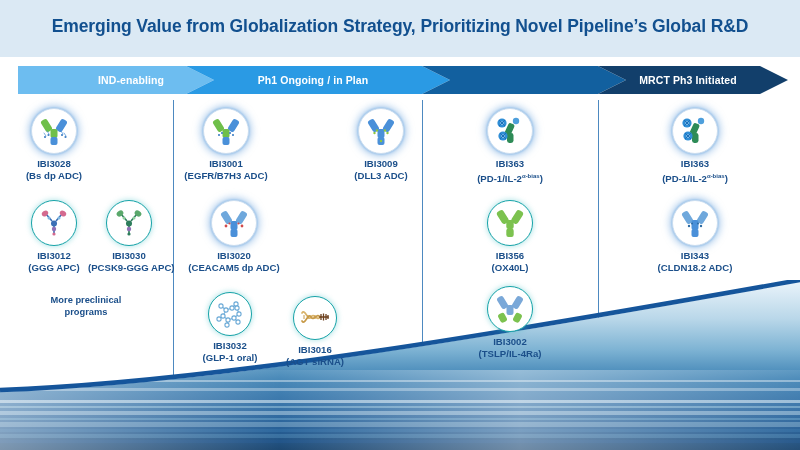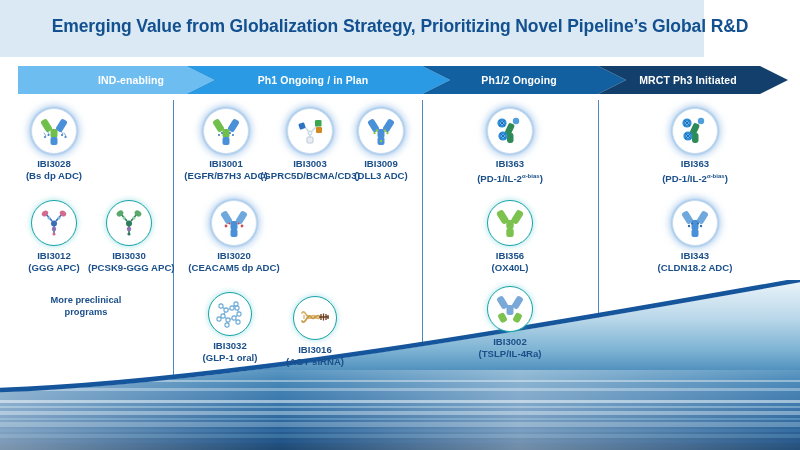--- a/index.html
+++ b/index.html
@@ -5,21 +5,21 @@
   html,body{margin:0;padding:0;}
   body{
     width:800px;height:450px;overflow:hidden;position:relative;
     background:#ffffff;
     font-family:"Liberation Sans", sans-serif;
   }
   #slide{position:absolute;left:0;top:0;width:800px;height:450px;overflow:hidden;background:#fff;}
 
   
   #title-band{
-    position:absolute;left:0;top:0;width:704px;height:57px;
+    position:absolute;left:0;top:0;width:800px;height:57px;
     background:#dbe9f4;
   }
   #title-text{
     position:absolute;left:0;top:16px;width:800px;
     text-align:center;
     font-size:17.5px;font-weight:bold;color:#12508f;
     letter-spacing:-0.1px;white-space:nowrap;
   }
 
   
@@ -86,23 +86,20 @@
         <path d="M168,0 L404,0 L432,14 L404,28 L168,28 L196,14 Z" fill="#2a9ae4"></path>
         <path d="M404,0 L580,0 L608,14 L580,28 L404,28 L432,14 Z" fill="#12609f"></path>
         <path d="M580,0 L742,0 L770,14 L742,28 L580,28 L608,14 Z" fill="#123f6b"></path>
       </g>
     </svg>
     <div class="chevron" style="left:0;width:196px;margin-left:20px;">
         <span class="chev-label">IND-enabling</span>
       </div>
     <div class="chevron" style="left:168px;width:264px;">
         <span class="chev-label">Ph1 Ongoing / in Plan</span>
-      </div>
-    <div class="chevron" style="left:404px;width:204px;">
-        <span class="chev-label">Ph1/2 Ongoing</span>
       </div>
     <div class="chevron" style="left:580px;width:190px;">
         <span class="chev-label">MRCT Ph3 Initiated</span>
       </div>
   </div>
 
   <div class="divider" style="left:173px;top:100px;height:285px;"></div>
   <div class="divider-dot" style="left:170px;top:382px;"></div>
 
   <div class="divider" style="left:422px;top:100px;height:272px;"></div>
@@ -231,36 +228,20 @@
         <circle cx="15" cy="26" r="1.1" fill="#3f7fc4"></circle>
           <circle cx="18" cy="24" r="1.1" fill="#3f7fc4"></circle>
         <circle cx="26" cy="24" r="1.1" fill="#3f7fc4"></circle>
           <circle cx="29" cy="26" r="1.1" fill="#3f7fc4"></circle>
       </svg>
     </div>
     <div class="node-name">IBI3001</div>
     <div class="node-sub">(EGFR/B7H3 ADC)</div>
   </div>
 
-  <div class="node" style="left:258px;top:108px;width:104px;">
-    <div class="icon-circle glow" style="width:44px;height:44px;">
-      <svg width="44" height="44" viewBox="0 0 44 44">
-        <g stroke="#c9d8e6" stroke-width="1.4" fill="none">
-          <path d="M16,17 L22,24 L30,16 M22,24 L22,33"></path>
-        </g>
-        <rect x="11" y="14" width="6" height="6" rx="1.2" fill="#2f72c4" transform="rotate(-18 14 17)"></rect>
-        <rect x="27" y="11" width="6.5" height="6.5" rx="1.2" fill="#3aa650"></rect>
-        <rect x="28" y="18" width="6" height="6" rx="1.2" fill="#d2881f"></rect>
-        <rect x="19" y="28" width="6" height="6" rx="1.2" fill="#e9eef3" stroke="#b8c8d6" stroke-width="1"></rect>
-        <circle cx="22" cy="24" r="2" fill="#eef4f9" stroke="#c0d2e0" stroke-width="1"></circle>
-      </svg>
-    </div>
-    <div class="node-name">IBI3003</div>
-    <div class="node-sub">(GPRC5D/BCMA/CD3)</div>
-  </div>
 
   <div class="node" style="left:343px;top:108px;width:76px;">
     <div class="icon-circle glow" style="width:44px;height:44px;">
       <svg width="44" height="44" viewBox="0 0 44 44">
         <rect x="11" y="10" width="7" height="13" rx="2.5" fill="#4a90d9" transform="rotate(-32 14.5 16.5)"></rect>
         <rect x="26" y="10" width="7" height="13" rx="2.5" fill="#4a90d9" transform="rotate(32 29.5 16.5)"></rect>
         <rect x="18.5" y="20" width="7" height="9" rx="2" fill="#4a90d9"></rect>
         <rect x="18.5" y="28" width="7" height="8" rx="2" fill="#4a90d9"></rect>
         <circle cx="15.5" cy="24" r="1.2" fill="#8cc63f"></circle>
           <circle cx="18" cy="21.5" r="1.2" fill="#8cc63f"></circle>

